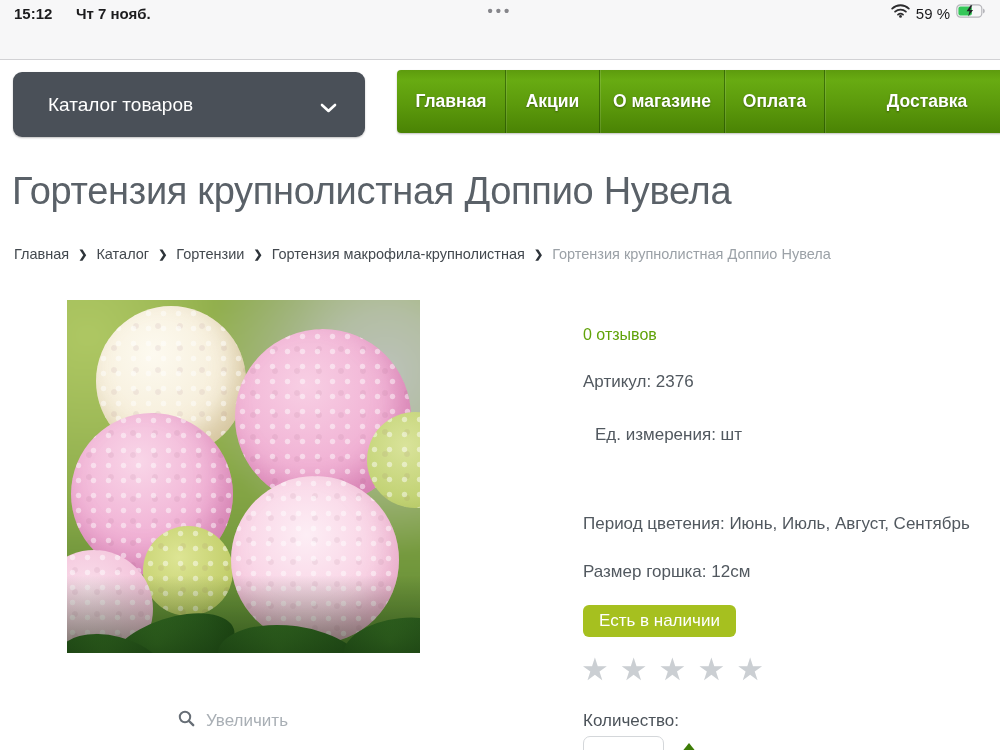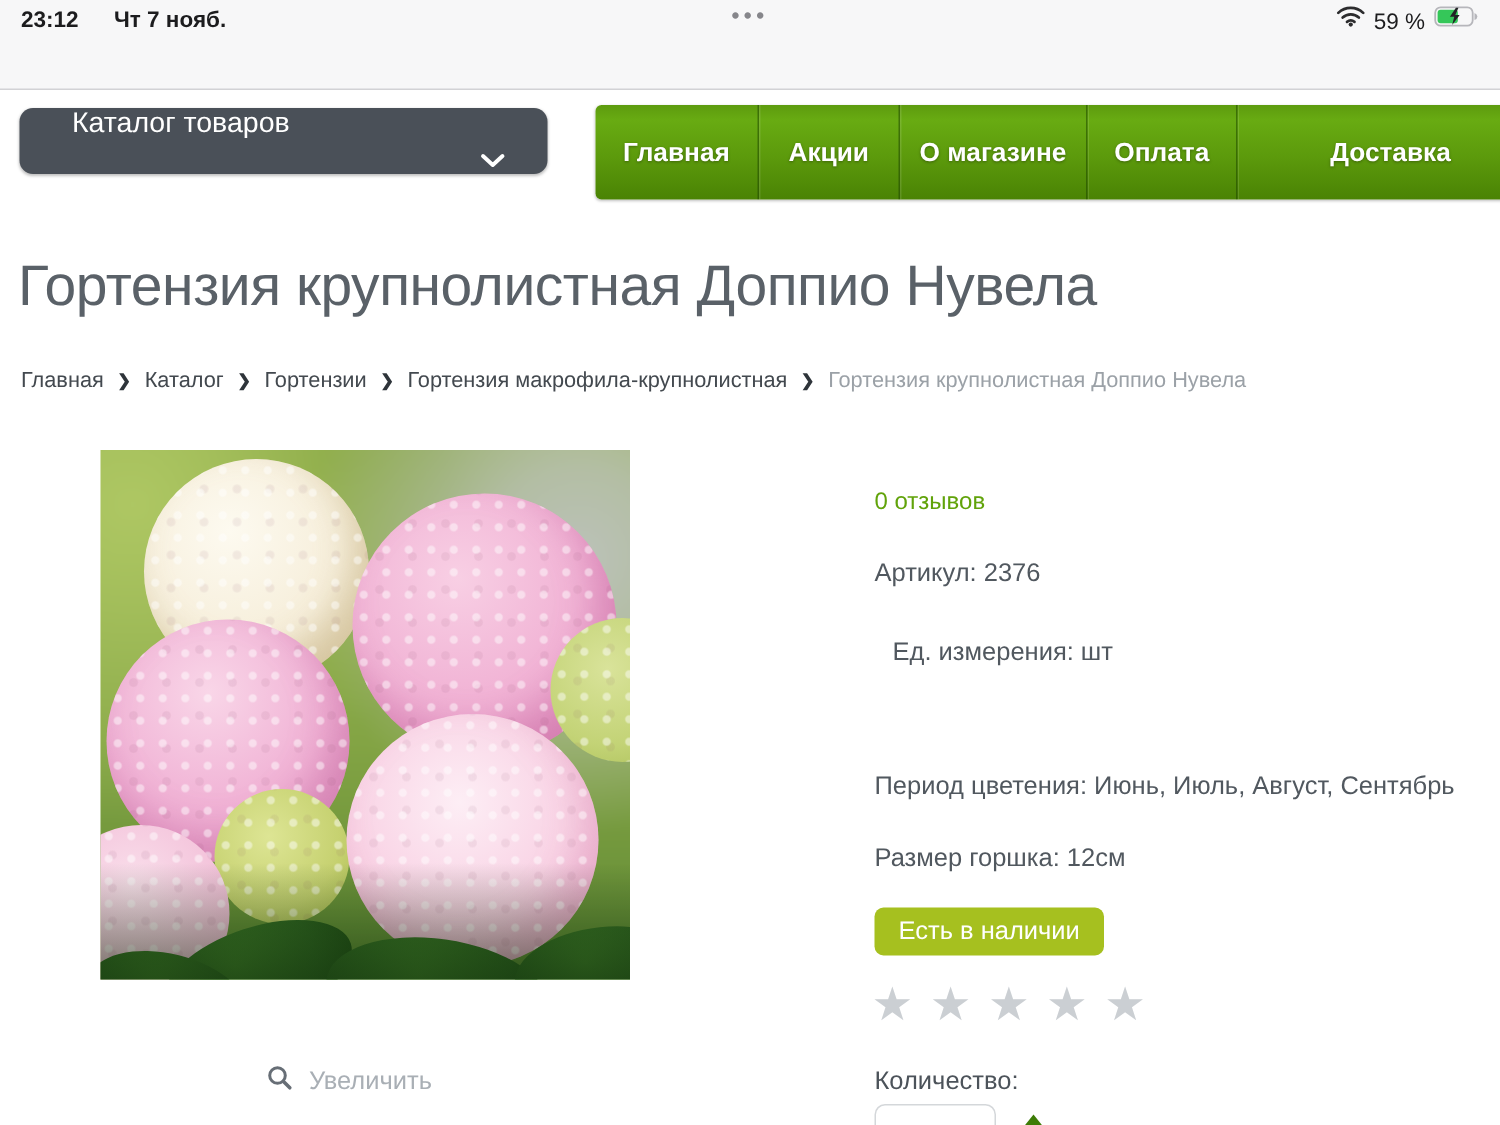--- a/index.html
+++ b/index.html
@@ -13,23 +13,23 @@
   .status-time { position:absolute; left:14px; top:5px; font-size:15px; font-weight:700; color:#1c1c1e; }
   .status-date { position:absolute; left:76px; top:5px; font-size:15px; font-weight:700; color:#1c1c1e; }
   .tabs-glyph  { position:absolute; left:0; right:0; top:2px; text-align:center;
                  font-size:15px; letter-spacing:3px; color:#86868b; font-weight:700; }
   .url-row { position:absolute; left:0; right:0; top:32px; text-align:center; font-size:15px; color:#1f1f21; }
   .url-row svg { vertical-align:-1px; margin-right:5px; }
   .status-right { position:absolute; right:14px; top:4px; display:flex; align-items:flex-end; gap:6px; }
   .batt-text { font-size:15px; color:#1c1c1e; }
 
   
-  .catalog-btn { position:absolute; left:13px; top:72px; width:352px; height:44px;
+  .catalog-btn { position:absolute; left:13px; top:72px; width:352px; height:65px;
                  background:#4a5058; border-radius:9px; color:#fff; cursor:pointer;
-                 display:flex; box-shadow:0 1px 2px rgba(0,0,0,.25); }
+                 display:flex; align-items:center; box-shadow:0 1px 2px rgba(0,0,0,.25); }
   .catalog-btn .lbl { margin-left:35px; font-size:19px; }
   .catalog-btn .chev { position:absolute; right:28px; top:27px; }
 
   .green-nav { position:absolute; left:397px; top:70px; height:63px; width:645px;
                display:flex; border-radius:4px; overflow:hidden;
                background:linear-gradient(180deg,#5d9b0e 0%,#68ab12 16%,#5c9a0c 55%,#4a8304 100%);
                box-shadow:0 1px 2px rgba(0,0,0,.25); }
   .green-nav a { display:flex; align-items:center; justify-content:center; white-space:nowrap;
                  color:#fff; font-size:17.5px; font-weight:700; text-decoration:none;
                  text-shadow:0 1px 2px rgba(0,0,0,.35); cursor:pointer;
@@ -112,21 +112,21 @@
   .qty-up { position:absolute; left:681px; top:743px; width:0; height:0; cursor:pointer;
             border-left:8px solid transparent; border-right:8px solid transparent;
             border-bottom:10px solid #3d7c06; }
 </style>
 </head>
 <body>
 
 <div class="screen">
 
   <div class="safari-bar">
-    <span class="status-time">23:12</span>
+    <span class="status-time">15:12</span>
     <span class="status-date">Чт 7 нояб.</span>
     <div class="tabs-glyph">•••</div>
     <div class="status-right">
       <span><svg width="19" height="14" viewBox="0 0 19 14">
             <path d="M1.2 4.6 A12 12 0 0 1 17.8 4.6" fill="none" stroke="#2c2c2e" stroke-width="1.8" stroke-linecap="round"></path>
             <path d="M4.1 7.7 A8 8 0 0 1 14.9 7.7" fill="none" stroke="#2c2c2e" stroke-width="1.8" stroke-linecap="round"></path>
             <path d="M7 10.6 A4 4 0 0 1 12 10.6" fill="none" stroke="#2c2c2e" stroke-width="1.8" stroke-linecap="round"></path>
             <circle cx="9.5" cy="12.4" r="1.4" fill="#2c2c2e"></circle>
           </svg></span>
       <span class="batt-text">59 %</span>

